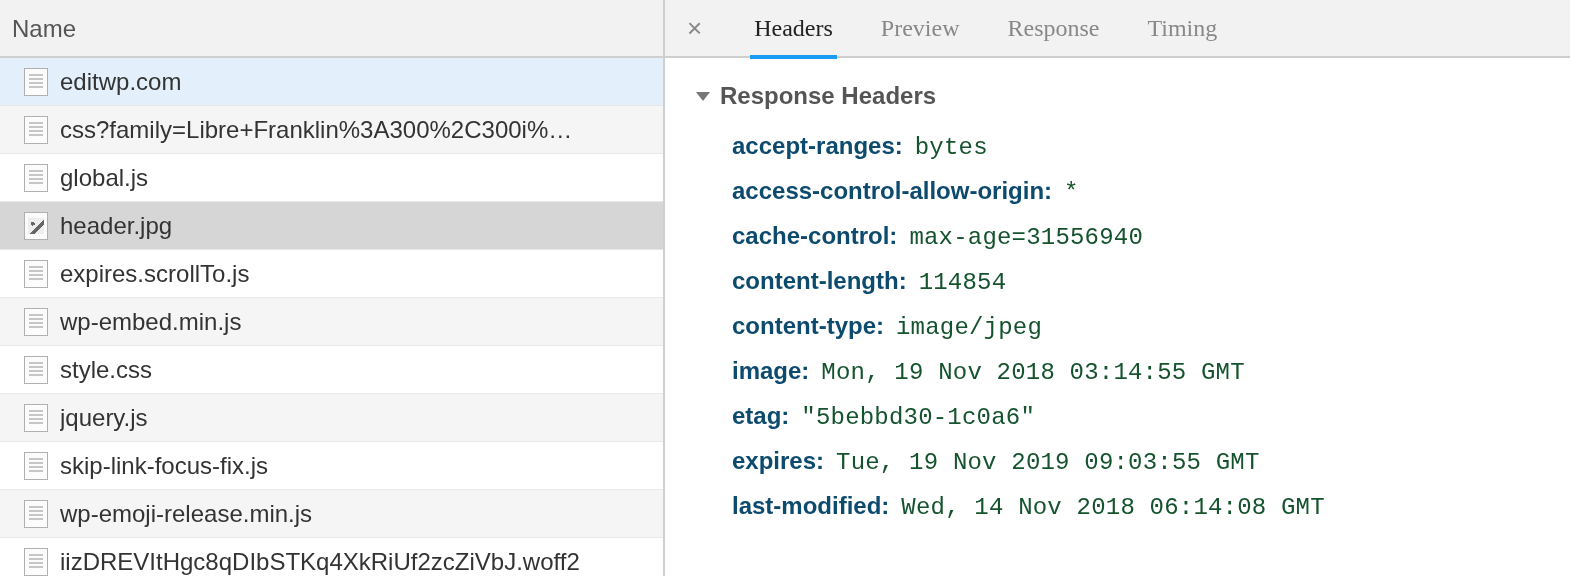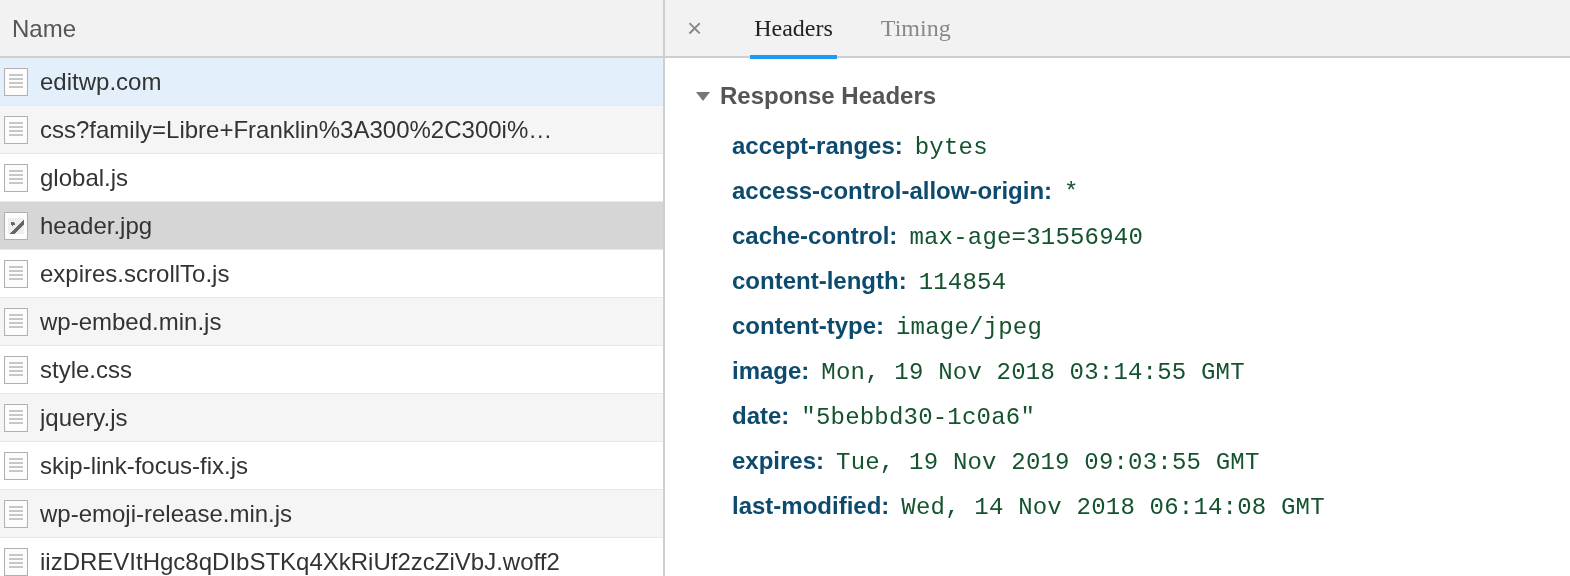--- a/index.html
+++ b/index.html
@@ -36,21 +36,21 @@
     border-bottom: 2px solid #cfcfcf;
   }
   .list {
     flex: 1;
     overflow: hidden;
   }
   .row {
     display: flex;
     align-items: center;
     height: 48px;
-    padding-left: 4px;
+    padding-left: 24px;
     border-bottom: 1px solid #e8e8e8;
     white-space: nowrap;
     overflow: hidden;
     text-overflow: ellipsis;
     cursor: default;
   }
   .row:nth-child(odd) { background: #ffffff; }
   .row:nth-child(even) { background: #f5f5f5; }
   .row.highlight { background: #e3f0fb !important; }
   .row.selected  { background: #d6d6d6 !important; }
@@ -220,20 +220,22 @@
           <span class="label">iizDREVItHgc8qDIbSTKq4XkRiUf2zcZiVbJ.woff2</span>
         </div>
       </div>
   </div>
 
   <div class="right">
 
     <div class="tabs">
       <span class="close">×</span>
       <span id="tab-0" class="tab active">Headers</span>
+      <span id="tab-1" class="tab">Preview</span>
+      <span id="tab-2" class="tab">Response</span>
       <span id="tab-3" class="tab">Timing</span>
     </div>
 
     <div class="detail">
       <div class="section-title">
         <span class="disclosure"></span>
         <span>Response Headers</span>
       </div>
       <div id="hdr-list">
           <div class="hdr-line">
@@ -254,21 +256,21 @@
           </div>
           <div class="hdr-line">
             <span class="hdr-key">content-type:</span>
             <span class="hdr-val">image/jpeg</span>
           </div>
           <div class="hdr-line">
             <span class="hdr-key">image:</span>
             <span class="hdr-val">Mon, 19 Nov 2018 03:14:55 GMT</span>
           </div>
           <div class="hdr-line">
-            <span class="hdr-key">date:</span>
+            <span class="hdr-key">etag:</span>
             <span class="hdr-val">"5bebbd30-1c0a6"</span>
           </div>
           <div class="hdr-line">
             <span class="hdr-key">expires:</span>
             <span class="hdr-val">Tue, 19 Nov 2019 09:03:55 GMT</span>
           </div>
           <div class="hdr-line">
             <span class="hdr-key">last-modified:</span>
             <span class="hdr-val">Wed, 14 Nov 2018 06:14:08 GMT</span>
           </div>

